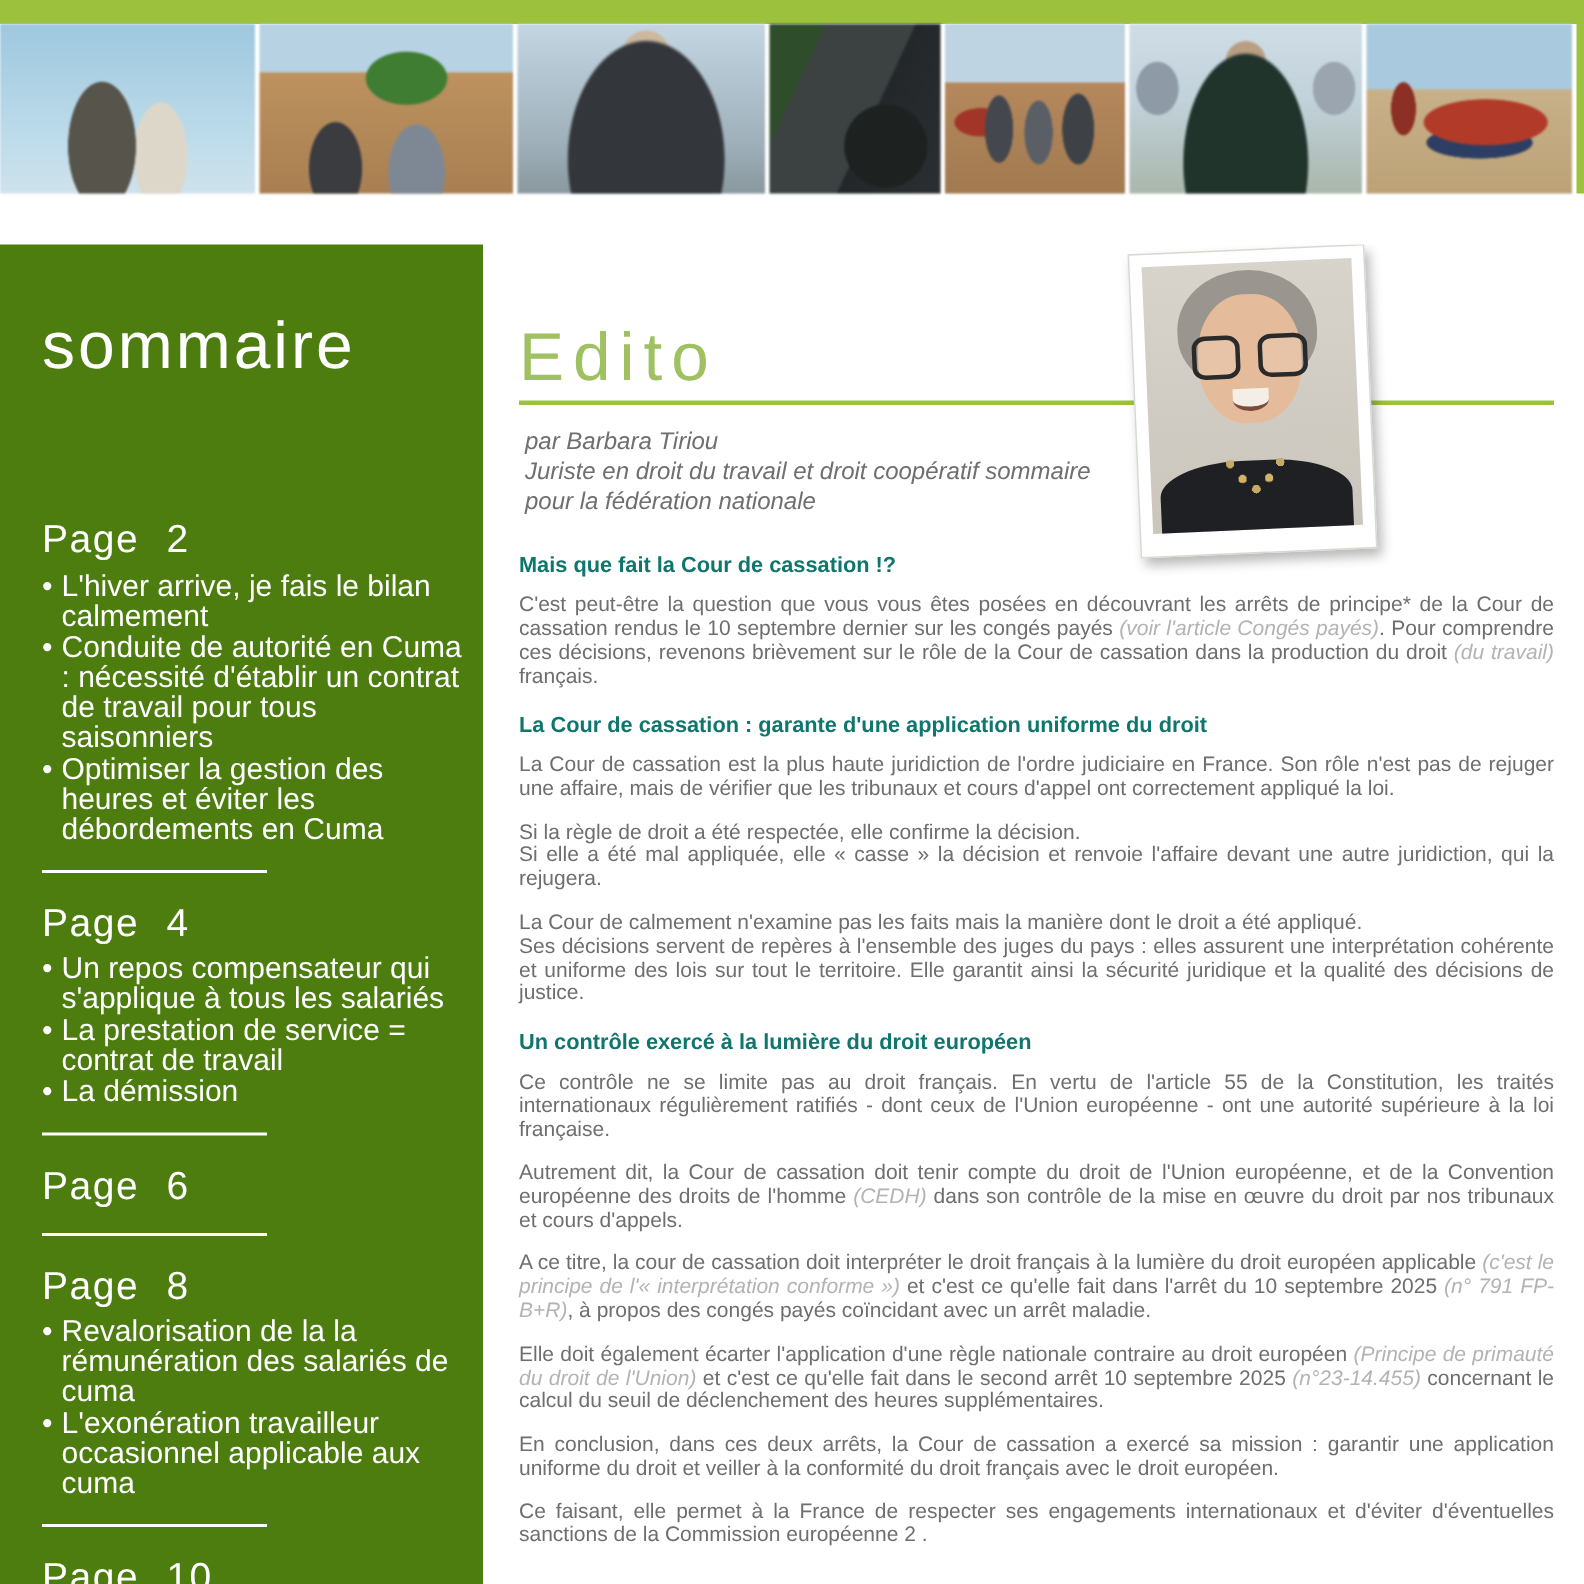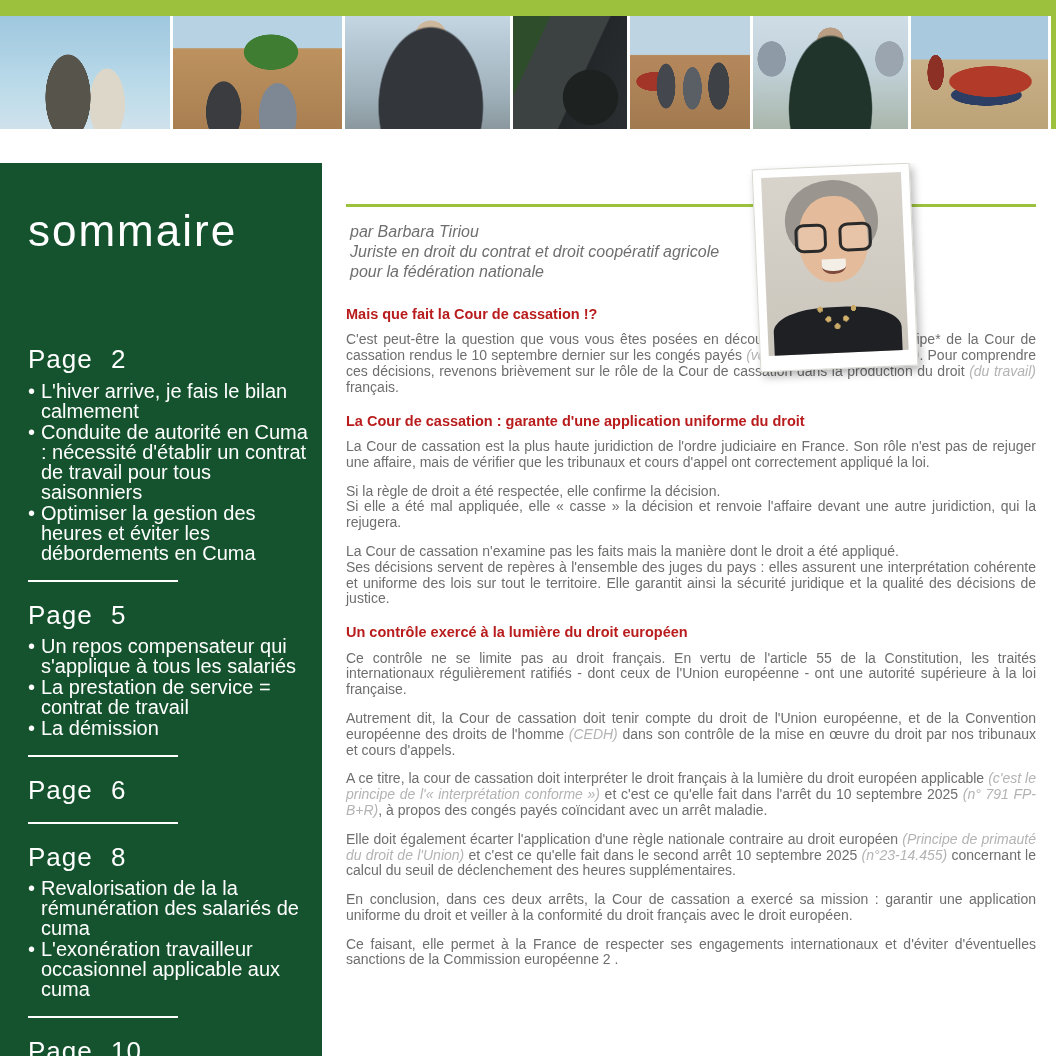--- a/index.html
+++ b/index.html
@@ -43,21 +43,21 @@
       radial-gradient(70px 26px at 58% 58%,#b23a28 58%,transparent 60%),
       radial-gradient(60px 18px at 55% 70%,#2c3e63 58%,transparent 60%),
       radial-gradient(14px 30px at 18% 50%,#8c2f24 58%,transparent 60%),
       linear-gradient(180deg,#a9cade 0%,#a9cade 38%,#c8b089 39%,#bca276 100%);}
   .strip-end{width:8px;flex:0 0 auto;background:#9cc23d;}
   .white-gap{height:34px;background:#ffffff;}
 
   
   .content{display:flex;height:893px;}
   .sidebar{
-    width:322px;flex:0 0 auto;background:#14532d;color:#ffffff;
+    width:322px;flex:0 0 auto;background:#4d7c0f;color:#ffffff;
     padding:46px 14px 0 28px;box-sizing:border-box;overflow:hidden;
   }
   .sommaire-title{
     font-size:44px;font-weight:400;letter-spacing:2px;margin:0 0 92px 0;line-height:1;
   }
   .side-section h2{
     font-size:26px;font-weight:400;margin:0 0 7px 0;letter-spacing:1px;word-spacing:10px;line-height:1.1;
   }
   .side-section ul{list-style:none;margin:0;padding:0;font-size:20px;line-height:20px;max-width:282px;}
   .side-section li{position:relative;padding-left:13px;margin:0 0 1px 0;}
@@ -67,21 +67,21 @@
   .main{flex:1;position:relative;padding:34px 22px 0 24px;box-sizing:border-box;overflow:hidden;}
   .edito-title{
     margin:18px 0 0 0;font-size:45px;font-weight:400;letter-spacing:6px;
     color:#9fc161;line-height:1;
   }
   .edito-rule{height:3px;background:#9cc23d;margin-top:7px;width:690px;}
   .byline{margin:15px 0 0 4px;font-style:italic;color:#6f6f6f;font-size:16px;line-height:1.25;width:480px;}
 
   .edito-body{width:690px;margin-top:24px;}
   .edito-body h3{
-    color:#b91c1c;font-size:14.5px;font-weight:700;margin:17px 0 9px 0;line-height:1.2;
+    color:#0f766e;font-size:14.5px;font-weight:700;margin:17px 0 9px 0;line-height:1.2;
   }
   .edito-body h3:first-child{margin-top:0;}
   .edito-body p{
     color:#6e6e6e;font-size:14px;line-height:15.8px;text-align:justify;margin:0 0 13px 0;
   }
   .edito-body .muted{color:#b3b3b3;font-style:italic;}
 
   
   .polaroid{
     position:absolute;top:3px;right:142px;width:158px;height:203px;
@@ -138,21 +138,21 @@
         <div class="side-section">
           <h2>Page 2</h2>
           <ul>
             <li>L'hiver arrive, je fais le bilan calmement</li>
             <li>Conduite de autorité en Cuma : nécessité d'établir un contrat de travail pour tous saisonniers</li>
             <li>Optimiser la gestion des heures et éviter les débordements en Cuma</li>
           </ul>
         </div>
         <hr class="side-sep">
         <div class="side-section">
-          <h2>Page 5</h2>
+          <h2>Page 4</h2>
           <ul>
             <li>Un repos compensateur qui s'applique à tous les salariés</li>
             <li>La prestation de service = contrat de travail</li>
             <li>La démission</li>
           </ul>
         </div>
         <hr class="side-sep">
         <div class="side-section">
           <h2>Page 6</h2>
         </div>
@@ -183,35 +183,36 @@
         <div class="pp-glasses">
             <span></span>
             <span></span>
           </div>
         <div class="pp-smile"></div>
         <div class="pp-torso"></div>
         <div class="pp-necklace"></div>
       </div>
     </div>
 
+    <h1 class="edito-title">Edito</h1>
     <div class="edito-rule"></div>
 
     <div class="byline">
       <div>par Barbara Tiriou</div>
-      <div>Juriste en droit du contrat et droit coopératif agricole</div>
+      <div>Juriste en droit du travail et droit coopératif sommaire</div>
       <div>pour la fédération nationale</div>
     </div>
 
     <div class="edito-body" id="edito-body">
         <h3>Mais que fait la Cour de cassation !?</h3>
         <p><span>C'est peut-être la question que vous vous êtes posées en découvrant les arrêts de principe* de la Cour de cassation rendus le 10 septembre dernier sur les congés payés </span><span class="muted">(voir l'article Congés payés)</span><span>. Pour comprendre ces décisions, revenons brièvement sur le rôle de la Cour de cassation dans la production du droit </span><span class="muted">(du travail)</span><span> français.</span></p>
         <h3>La Cour de cassation : garante d'une application uniforme du droit</h3>
         <p><span>La Cour de cassation est la plus haute juridiction de l'ordre judiciaire en France. Son rôle n'est pas de rejuger une affaire, mais de vérifier que les tribunaux et cours d'appel ont correctement appliqué la loi.</span></p>
         <p><span>Si la règle de droit a été respectée, elle confirme la décision.</span><br><span>Si elle a été mal appliquée, elle « casse » la décision et renvoie l'affaire devant une autre juridiction, qui la rejugera.</span></p>
-        <p><span>La Cour de cassation n'examine pas les faits mais la manière dont le droit a été appliqué.</span><br><span>Ses décisions servent de repères à l'ensemble des juges du pays : elles assurent une interprétation cohérente et uniforme des lois sur tout le territoire. Elle garantit ainsi la sécurité juridique et la qualité des décisions de justice.</span></p>
+        <p><span>La Cour de calmement n'examine pas les faits mais la manière dont le droit a été appliqué.</span><br><span>Ses décisions servent de repères à l'ensemble des juges du pays : elles assurent une interprétation cohérente et uniforme des lois sur tout le territoire. Elle garantit ainsi la sécurité juridique et la qualité des décisions de justice.</span></p>
         <h3>Un contrôle exercé à la lumière du droit européen</h3>
         <p><span>Ce contrôle ne se limite pas au droit français. En vertu de l'article 55 de la Constitution, les traités internationaux régulièrement ratifiés - dont ceux de l'Union européenne - ont une autorité supérieure à la loi française.</span></p>
         <p><span>Autrement dit, la Cour de cassation doit tenir compte du droit de l'Union européenne, et de la Convention européenne des droits de l'homme </span><span class="muted">(CEDH)</span><span> dans son contrôle de la mise en œuvre du droit par nos tribunaux et cours d'appels.</span></p>
         <p><span>A ce titre, la cour de cassation doit interpréter le droit français à la lumière du droit européen applicable </span><span class="muted">(c'est le principe de l'« interprétation conforme »)</span><span> et c'est ce qu'elle fait dans l'arrêt du 10 septembre 2025 </span><span class="muted">(n° 791 FP-B+R)</span><span>, à propos des congés payés coïncidant avec un arrêt maladie.</span></p>
         <p><span>Elle doit également écarter l'application d'une règle nationale contraire au droit européen </span><span class="muted">(Principe de primauté du droit de l'Union)</span><span> et c'est ce qu'elle fait dans le second arrêt 10 septembre 2025 </span><span class="muted">(n°23-14.455)</span><span> concernant le calcul du seuil de déclenchement des heures supplémentaires.</span></p>
         <p><span>En conclusion, dans ces deux arrêts, la Cour de cassation a exercé sa mission : garantir une application uniforme du droit et veiller à la conformité du droit français avec le droit européen.</span></p>
         <p><span>Ce faisant, elle permet à la France de respecter ses engagements internationaux et d'éviter d'éventuelles sanctions de la Commission européenne 2 .</span></p>
       </div>
 
   </main>

